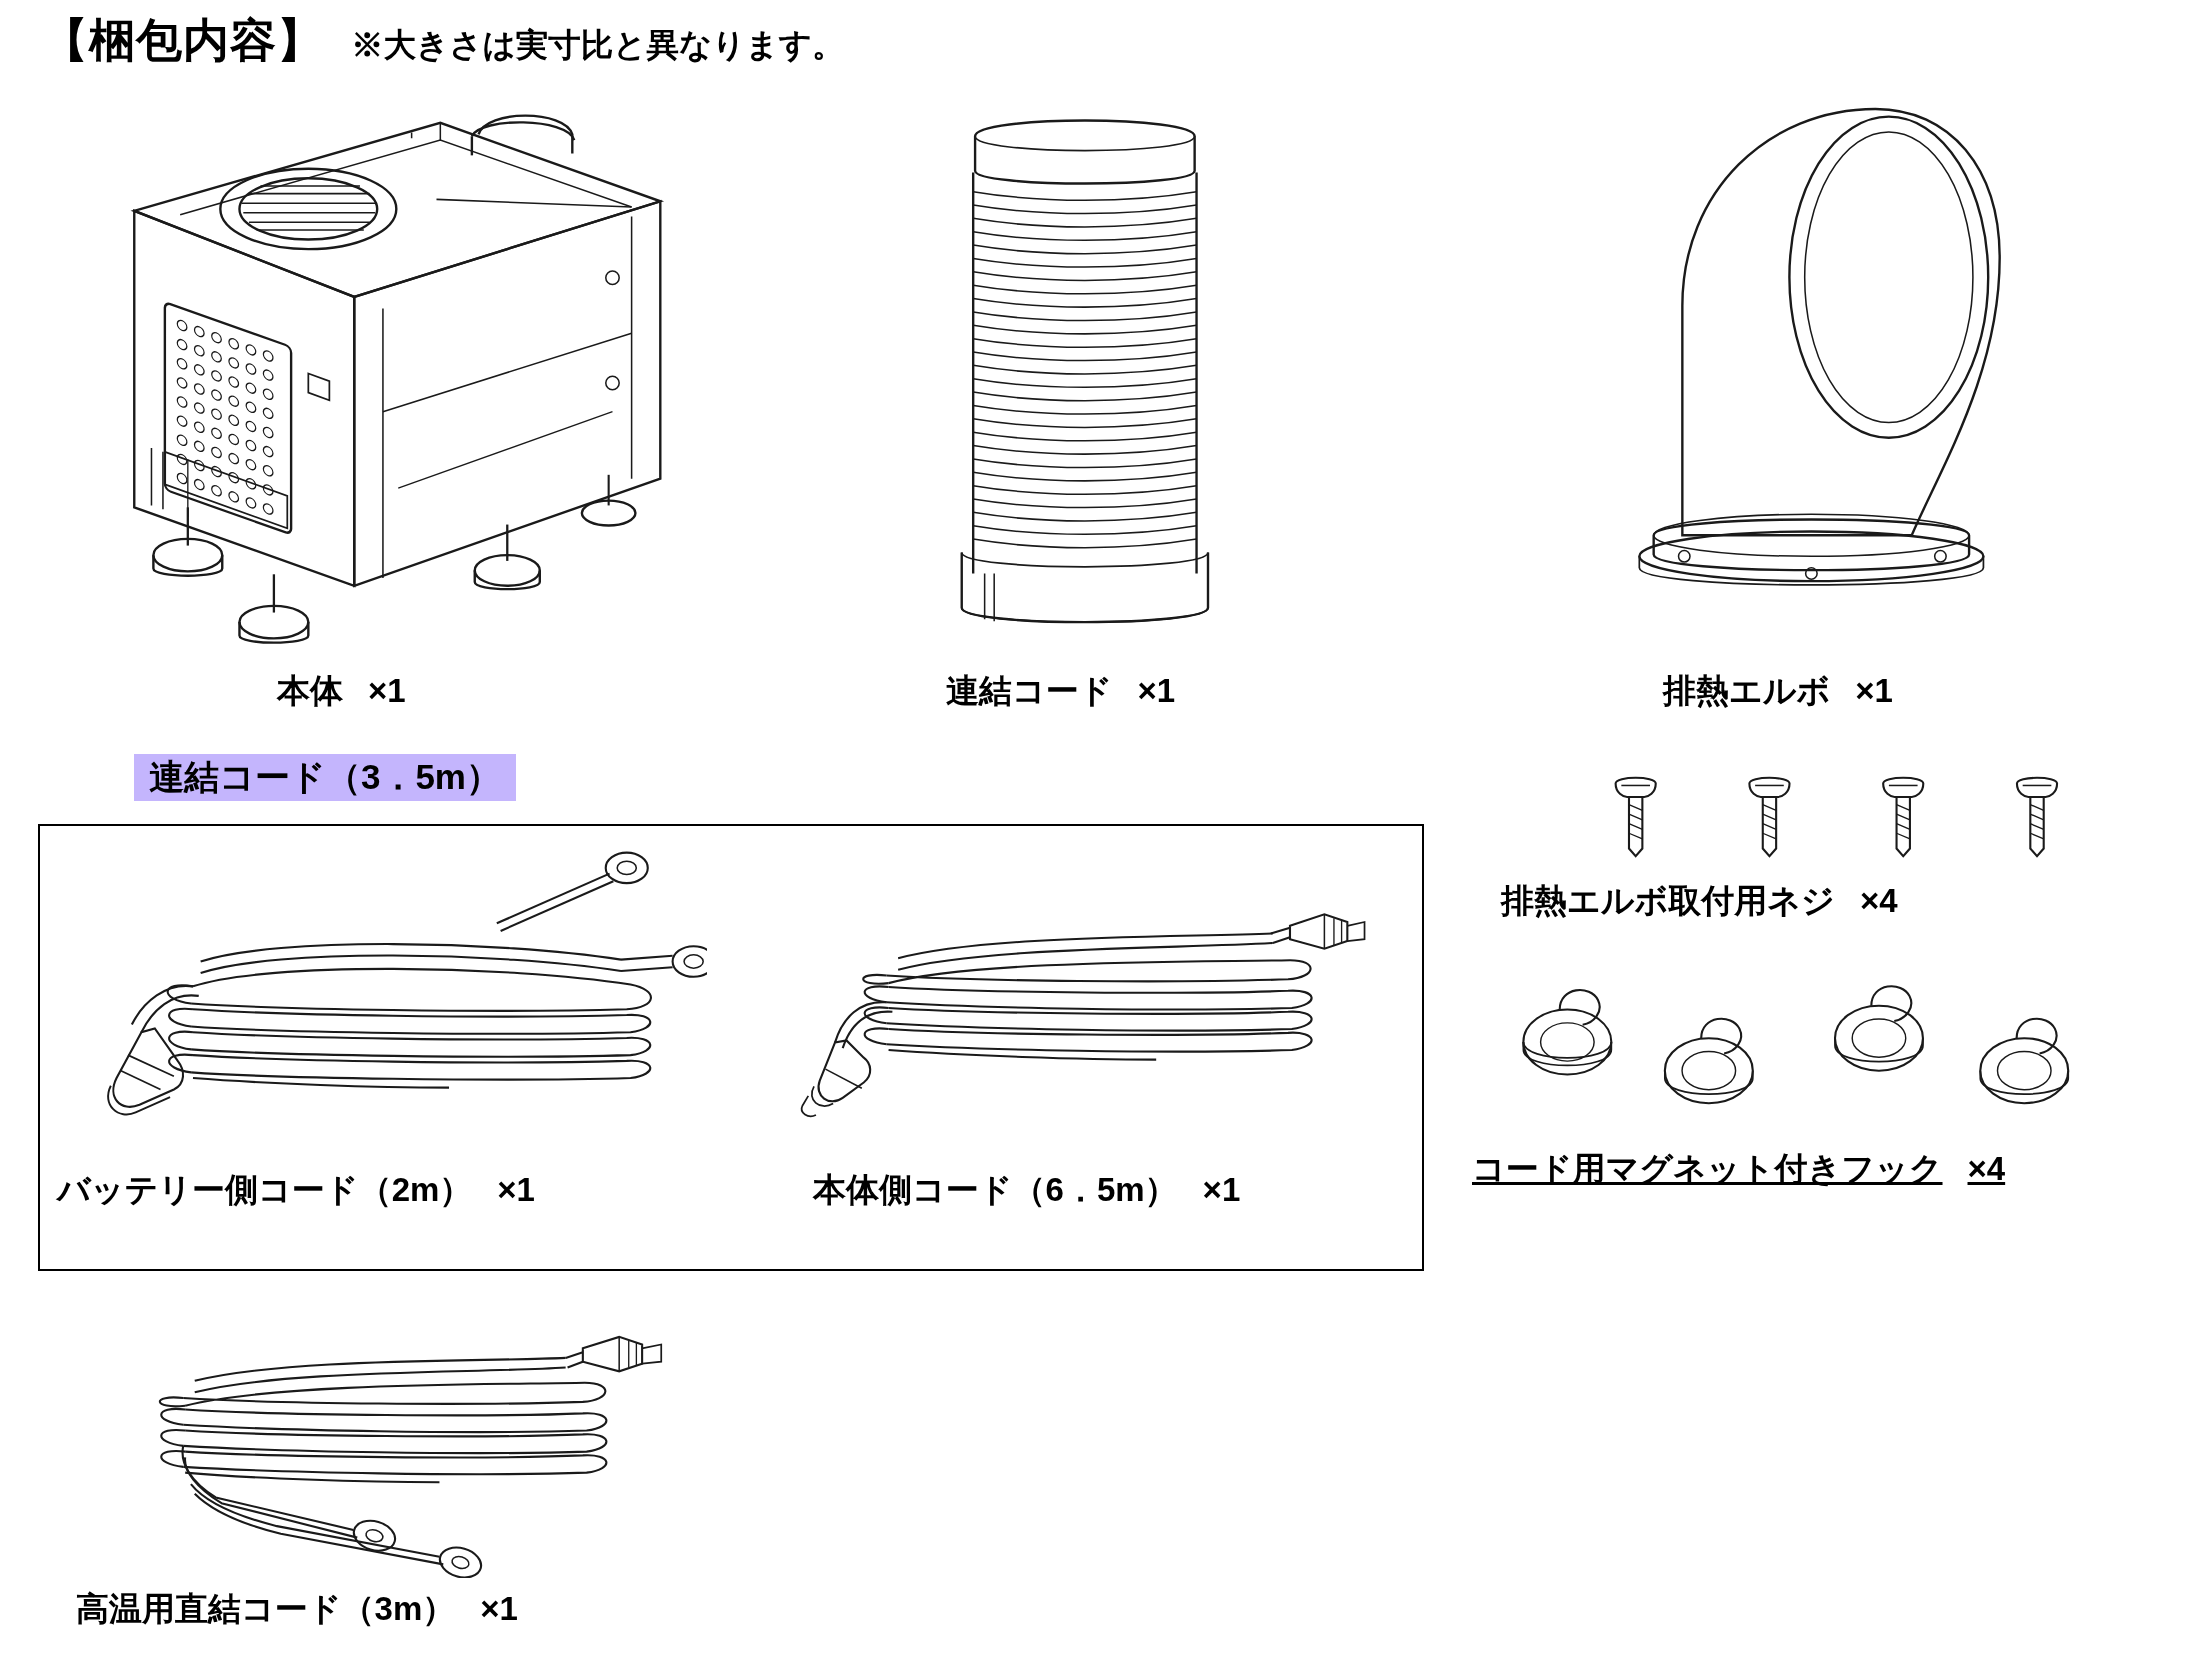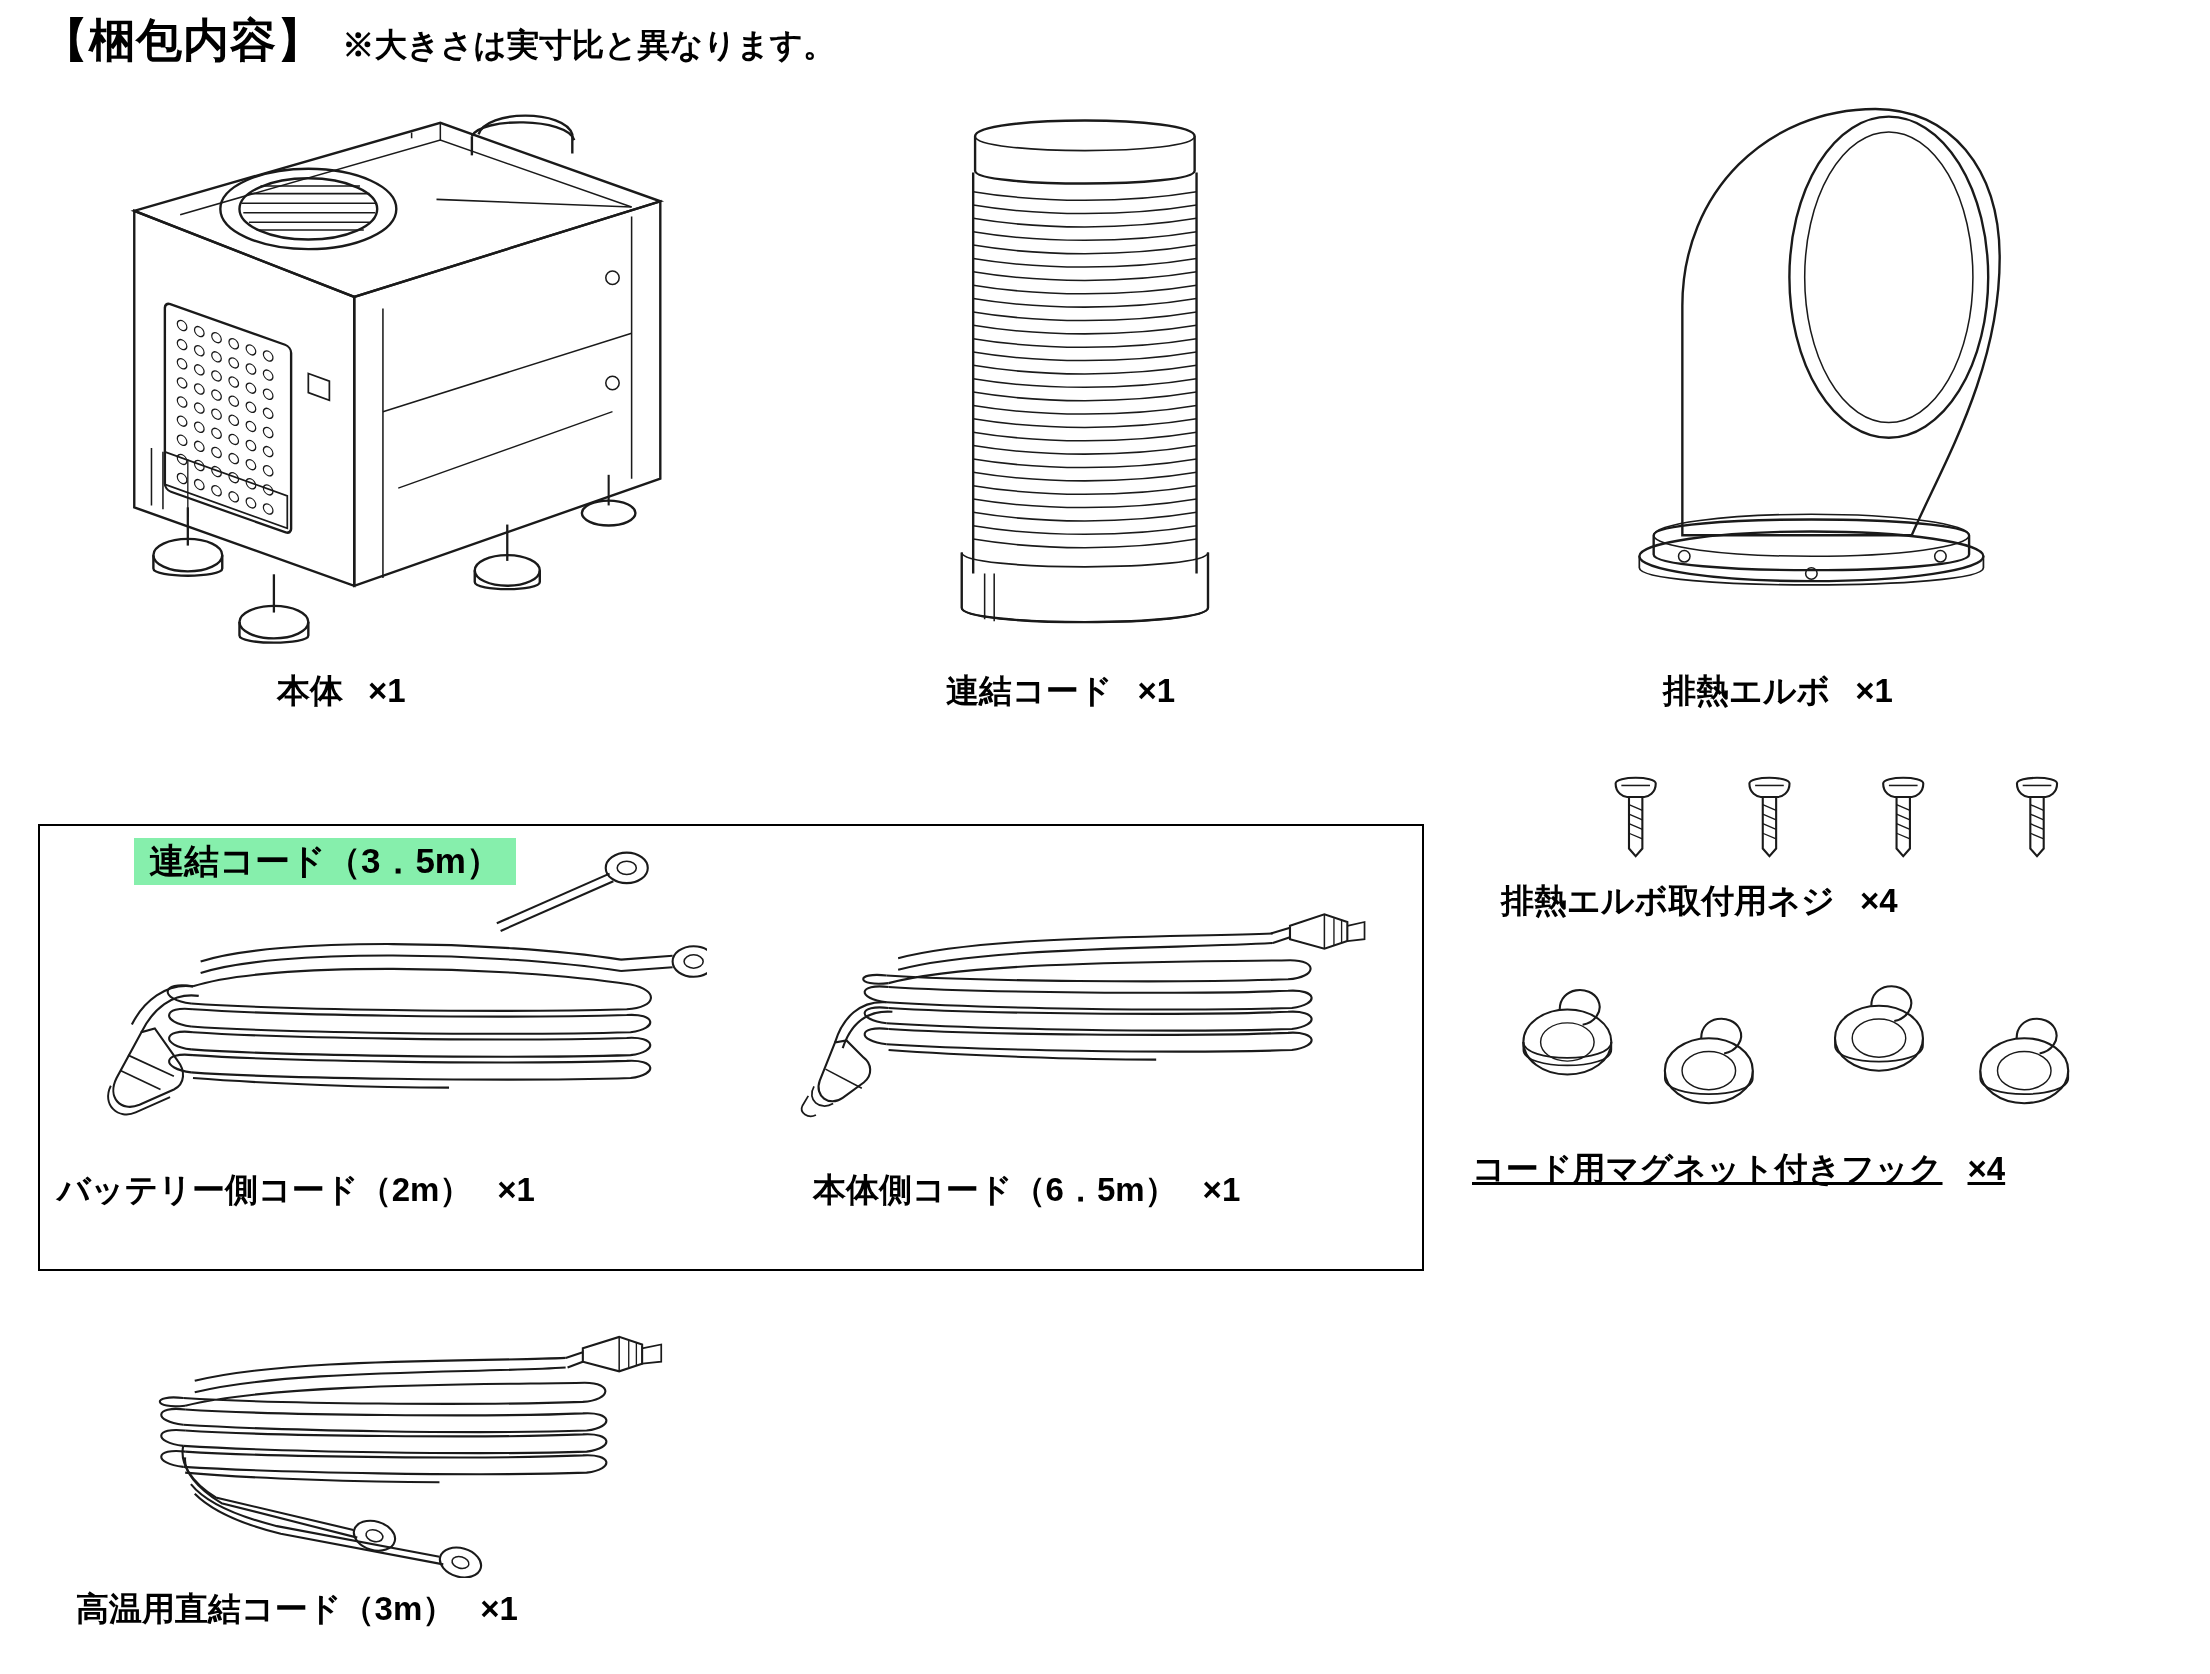--- a/index.html
+++ b/index.html
@@ -30,21 +30,21 @@
     white-space: nowrap;
   }
   .header-title {
     font-size: 46px;
     font-weight: bold;
     letter-spacing: 1px;
   }
   .header-note {
     font-size: 32.5px;
     font-weight: bold;
-    margin-left: 18px;
+    margin-left: 27px;
   }
 
   
   .caption {
     position: absolute;
     font-size: 33px;
     font-weight: bold;
     white-space: nowrap;
   }
   .caption .qty { margin-left: 25px; }
@@ -61,22 +61,22 @@
     left: 38px;
     top: 824px;
     width: 1386px;
     height: 447px;
     border: 2.9px solid #000;
     box-sizing: border-box;
   }
   .cord-box-label {
     position: absolute;
     left: 134px;
-    top: 838px;
-    background: #86efac;
+    top: 754px;
+    background: #c4b5fd;
     padding: 0 15.3px;
     font-size: 35px;
     font-weight: bold;
     white-space: nowrap;
   }
 </style>
 </head>
 <body>
 
 <div class="page">

